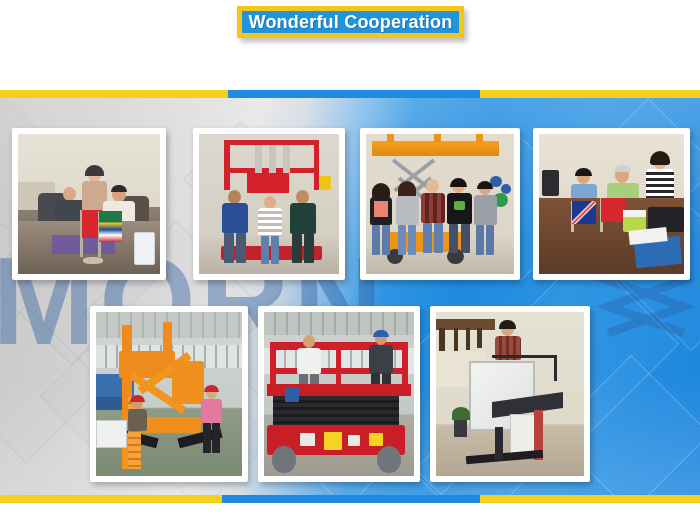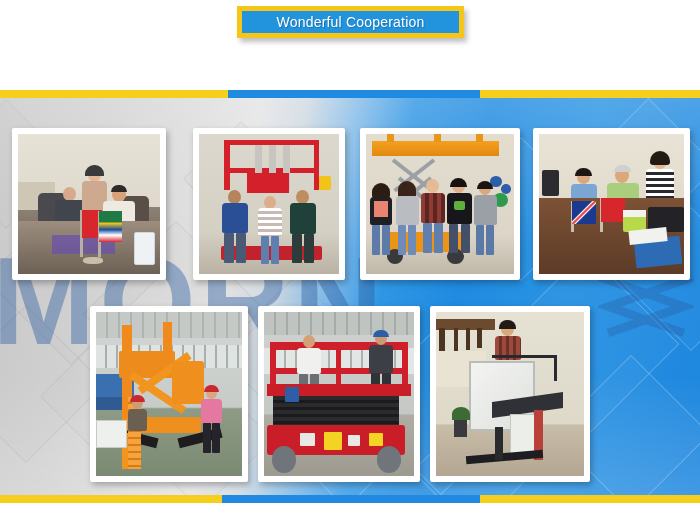--- a/index.html
+++ b/index.html
@@ -15,21 +15,21 @@
     position:absolute;left:237px;top:6px;width:227px;height:32px;
     background:#f5c518;padding:5px;box-sizing:border-box;
     box-shadow:3px 4px 5px rgba(0,0,0,.25);
   }
   .title-inner{
     width:100%;height:100%;background:#2293dd;
     display:flex;align-items:center;justify-content:center;
     box-sizing:border-box;
   }
   .title-text{
-    color:#ffffff;font-size:14px;font-weight:normal;letter-spacing:.2px;
+    color:#ffffff;font-size:18px;font-weight:bold;letter-spacing:.2px;
     white-space:nowrap;line-height:1;
     text-shadow:1px 1px 1px rgba(0,0,0,.22);
   }
 
   
   .stripe-row{position:absolute;left:0;width:700px;height:8px;}
   .stripe-top{top:90px;}
   .stripe-bot{top:495px;}
   .stripe-seg{position:absolute;top:0;height:8px;}
   .seg-yellow{background:#f5cf1b;}

